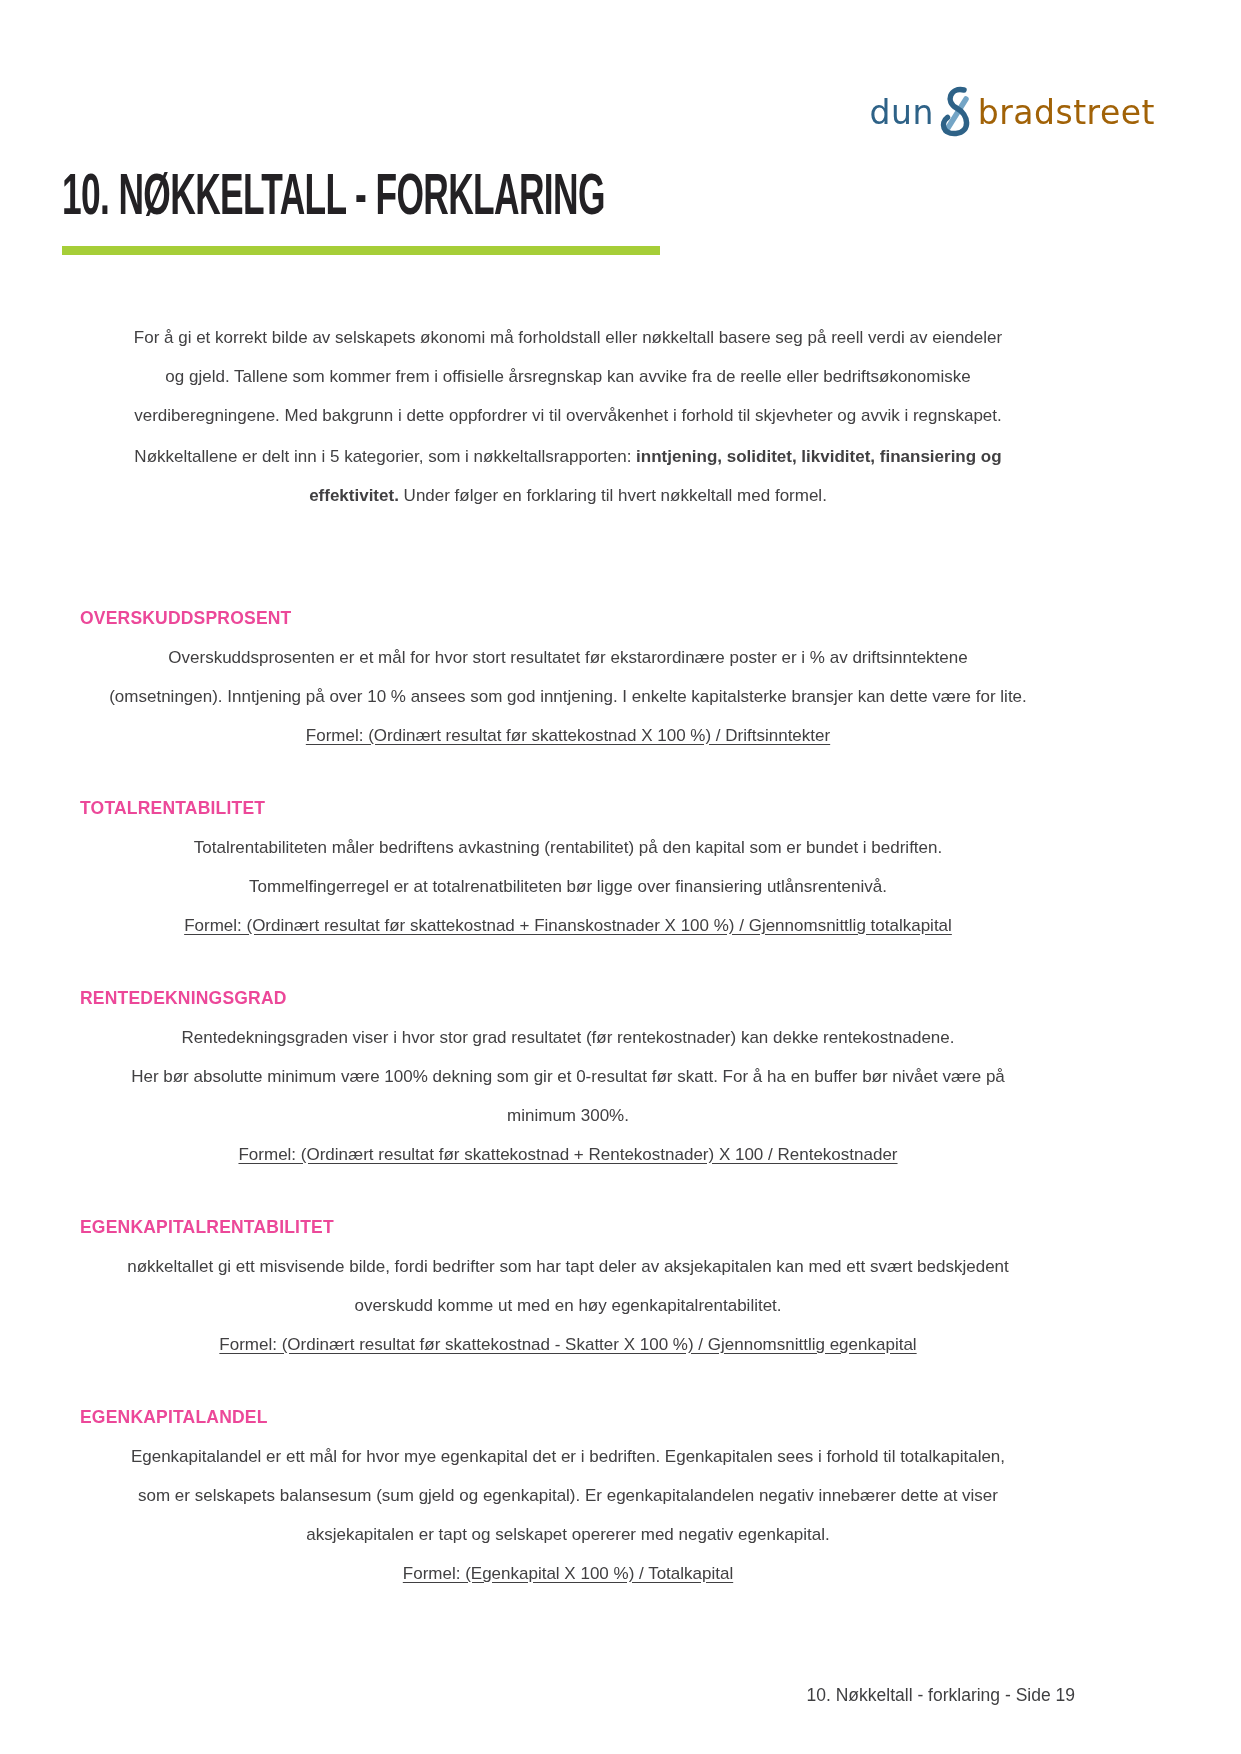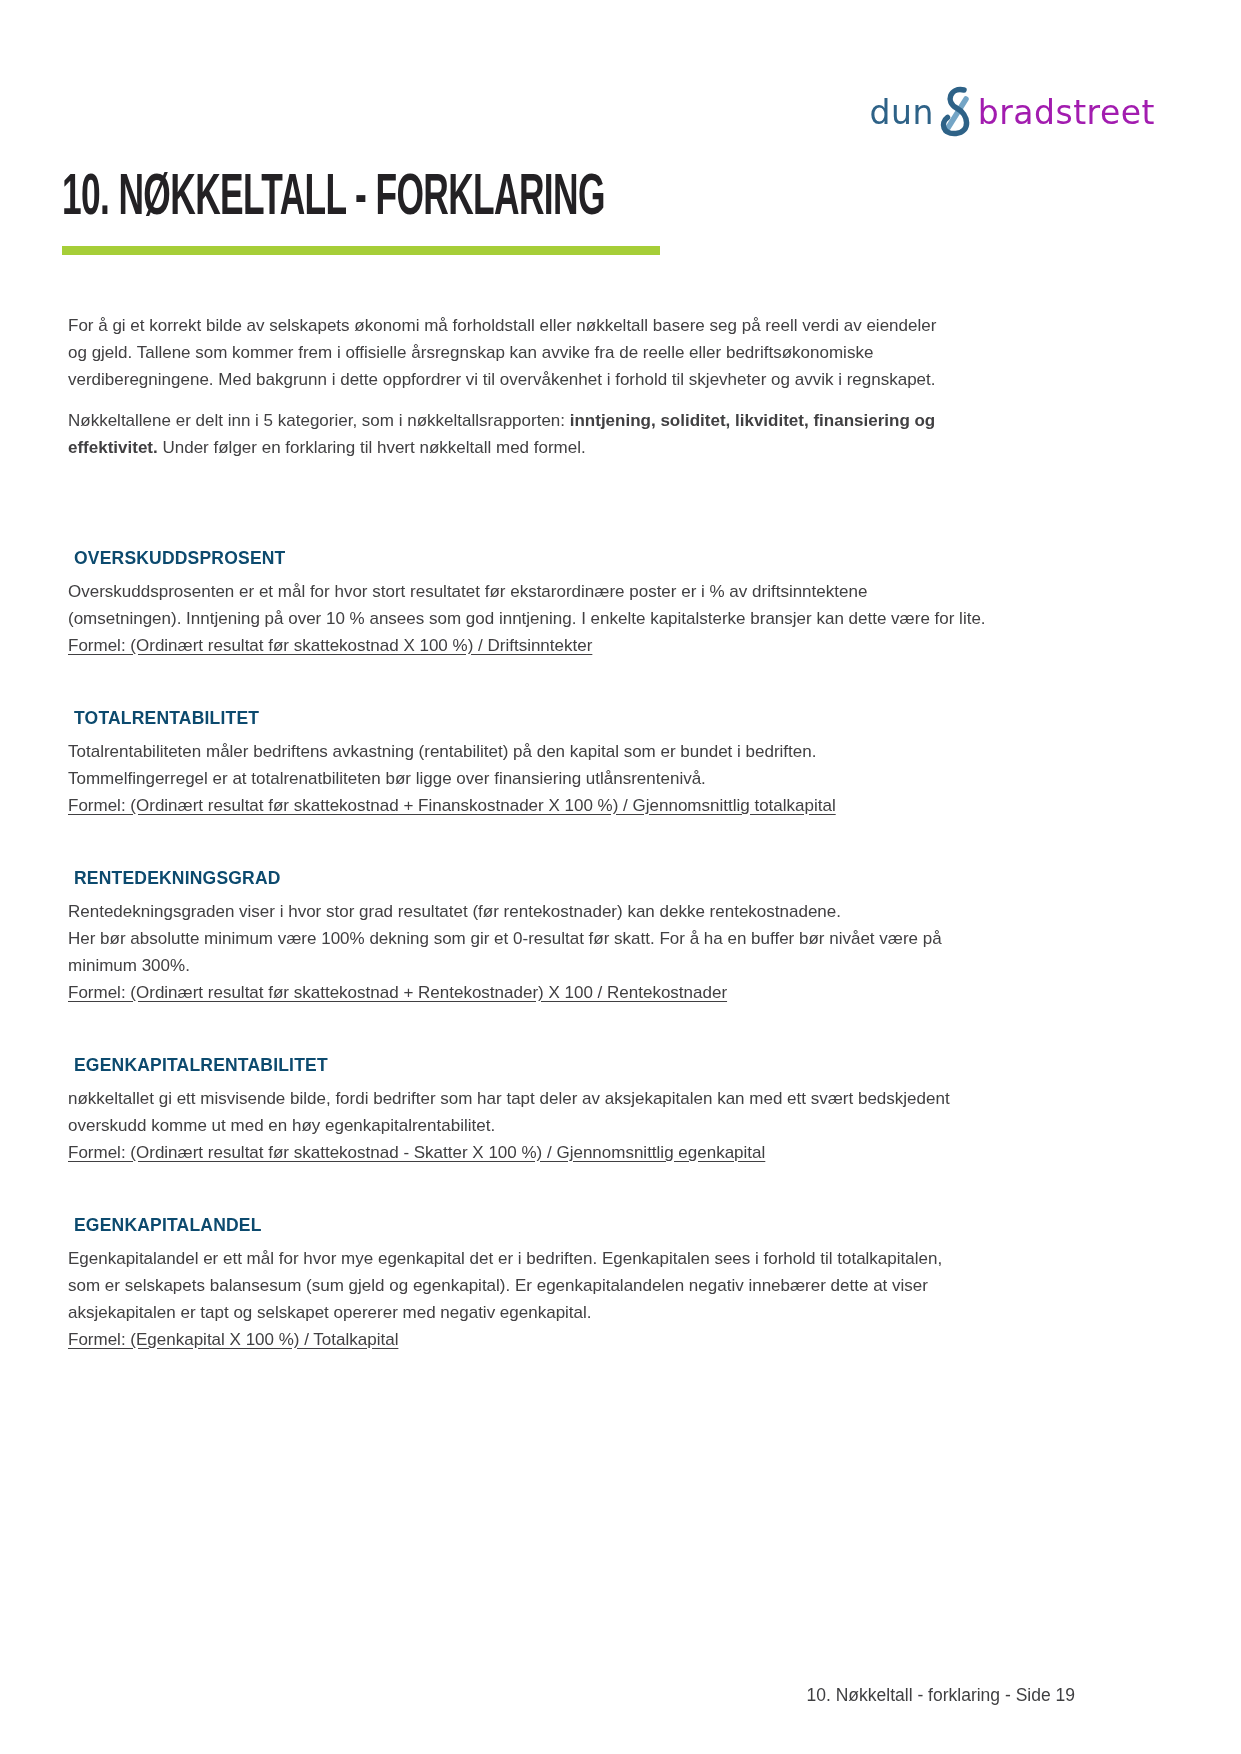--- a/index.html
+++ b/index.html
@@ -61,32 +61,33 @@
     position: absolute;
     top: 312px;
     left: 68px;
     width: 1000px;
   }
   .line {
     font-size: 17px;
     line-height: 27px;
     color: #414042;
     white-space: pre;
-    margin: 0;
+    margin: 12px;
+    text-align: center;
   }
   .bold { font-weight: bold; }
   .para2 { margin-top: 14px; }
   #sections { padding-top: 38px; }
   .section { margin-top: 46px; }
   .section h3 {
-    margin: 6px;
+    margin: 12px;
     font-size: 17.5px;
     line-height: 27px;
     font-weight: bold;
-    color: #0c4a6e;
+    color: #ec4899;
     letter-spacing: 0.2px;
   }
   .formula {
     text-decoration: underline;
     text-underline-offset: 3px;
   }
 
   
   .footer {
     position: absolute;
@@ -104,21 +105,21 @@
 <div class="page">
 
   <div class="logo">
     <span class="dun" style="color: rgb(46, 98, 135);">dun</span>
     <span class="amp-wrap">
       <svg width="38" height="52" viewBox="0 0 38 52" aria-hidden="true">
         <path d="M29 13 L9 45" stroke="#74a5c6" stroke-width="5.5" stroke-linecap="round" fill="none"></path>
         <path d="M27 4 C 13 1, 8 16, 19.5 22 C 32 28.5, 34 46, 19 47.5 C 6 48.5, 3 37, 10.5 31.5" stroke="#2e6287" stroke-width="5.5" stroke-linecap="round" fill="none"></path>
       </svg>
     </span>
-    <span class="brad" style="color: #a21caf;">bradstreet</span>
+    <span class="brad" style="color: #a16207;">bradstreet</span>
   </div>
 
   <h1 class="title" style="color: rgb(35, 33, 36);">10. NØKKELTALL - FORKLARING</h1>
   <div class="rule" style="background: rgb(166, 206, 56);"></div>
 
   <div class="content">
 
     <div>
       <div class="line">For å gi et korrekt bilde av selskapets økonomi må forholdstall eller nøkkeltall basere seg på reell verdi av eiendeler</div>
       <div class="line">og gjeld. Tallene som kommer frem i offisielle årsregnskap kan avvike fra de reelle eller bedriftsøkonomiske</div>

